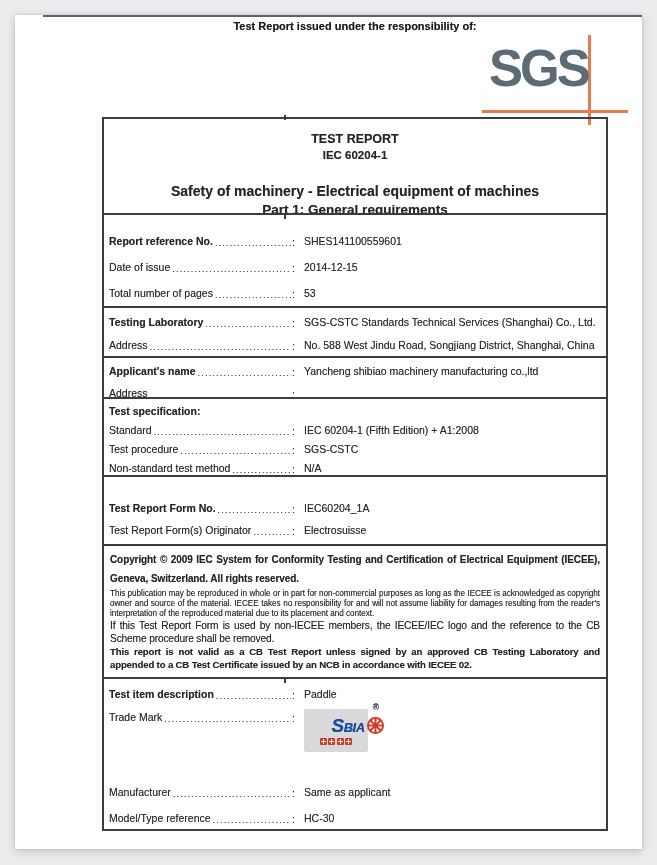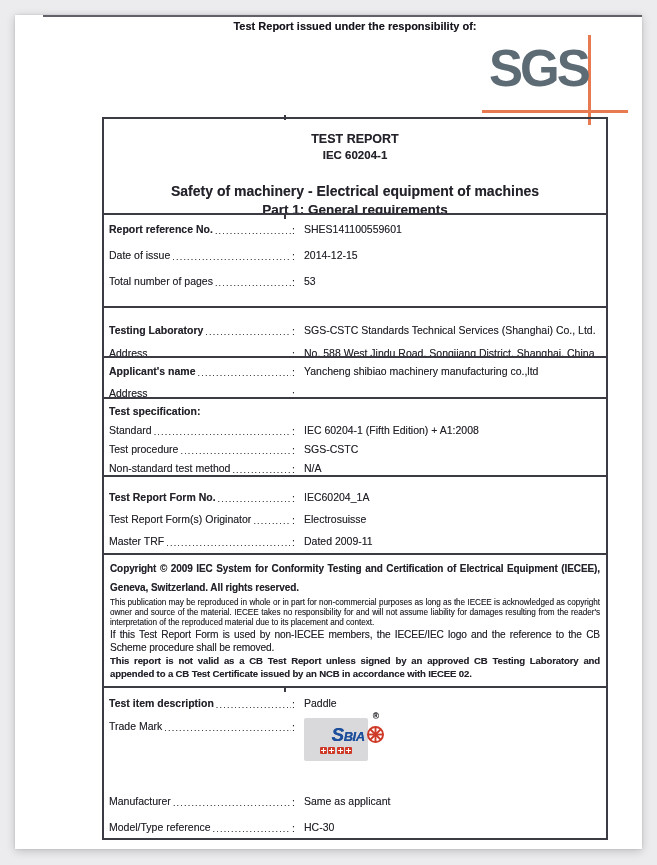--- a/index.html
+++ b/index.html
@@ -67,30 +67,30 @@
   .b{font-weight:bold;}
   .dots{
     flex:1;overflow:hidden;white-space:nowrap;
     font-size:9px;letter-spacing:1.2px;color:#2c2c34;
     transform:translateY(2px);margin:0 1px 0 2px;
   }
   .dots::after{content:"....................................................................................";}
   .colon{flex:none;transform:translateY(1px);}
   .val{margin-left:9px;white-space:nowrap;}
   
-  .sec-refs{height:93px;padding-top:1px;}
+  .sec-refs{height:93px;padding-top:13px;}
   .sec-refs .row{height:26px;}
-  .sec-lab{height:50px;padding-top:10px;}
+  .sec-lab{height:50px;padding-top:2px;}
   .sec-lab .row{height:23px;}
   .sec-app{height:41px;padding-top:2px;}
   .sec-app .row{height:22px;}
   .sec-spec{height:78px;padding-top:3px;}
   .sec-spec .heading{height:18px;display:flex;align-items:center;}
   .sec-spec .row{height:19px;}
-  .sec-form{height:78px;padding-top:9px;}
+  .sec-form{height:69px;padding-top:20px;}
   .sec-form .row{height:22px;}
   
   .sec-copy{height:133px;padding:4px 6px 0 6px;}
   .sec-copy p{margin:0;text-align:justify;}
   .cp1{font-size:10px;font-weight:bold;line-height:19px;letter-spacing:-.1px;margin-bottom:1px !important;}
   .cp2{font-size:8.2px;line-height:10px;letter-spacing:-.05px;}
   .cp3{font-size:10.2px;line-height:13px;letter-spacing:-.15px;}
   .cp4{font-size:9.6px;font-weight:bold;line-height:13px;letter-spacing:-.15px;}
   
   .sec-item{height:152px;padding-top:2px;}

